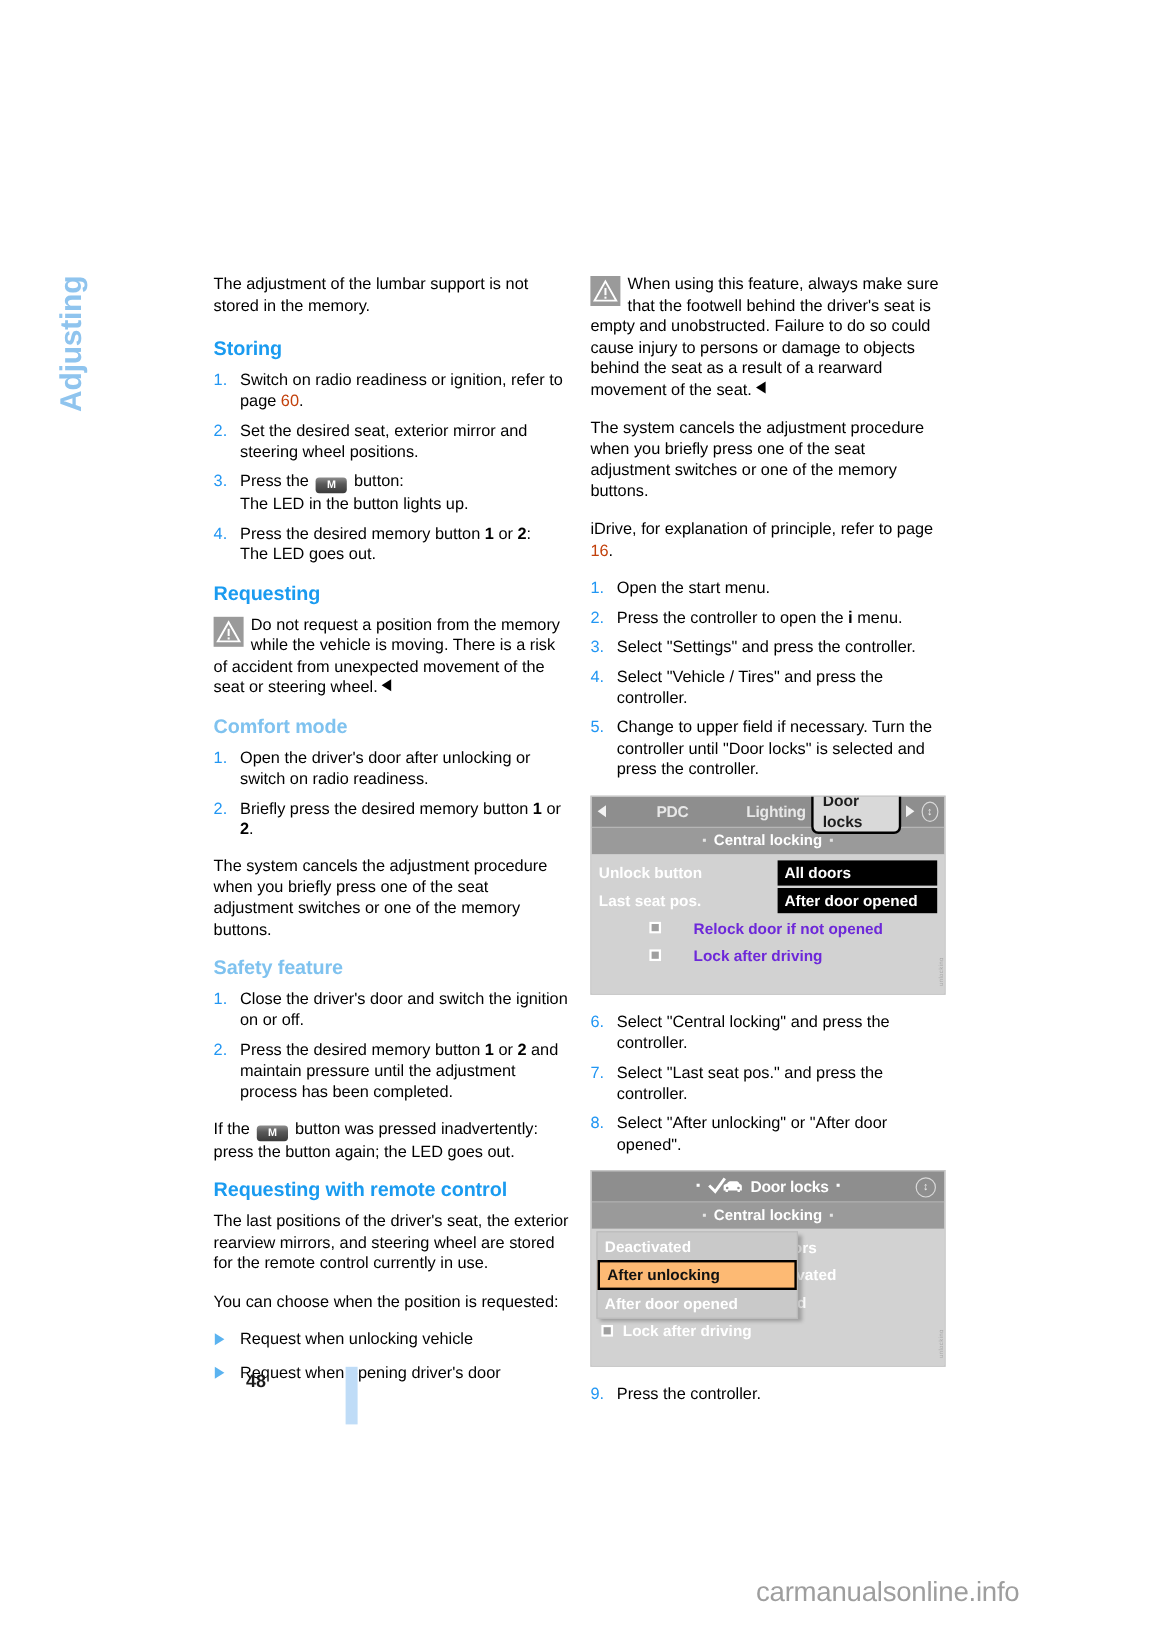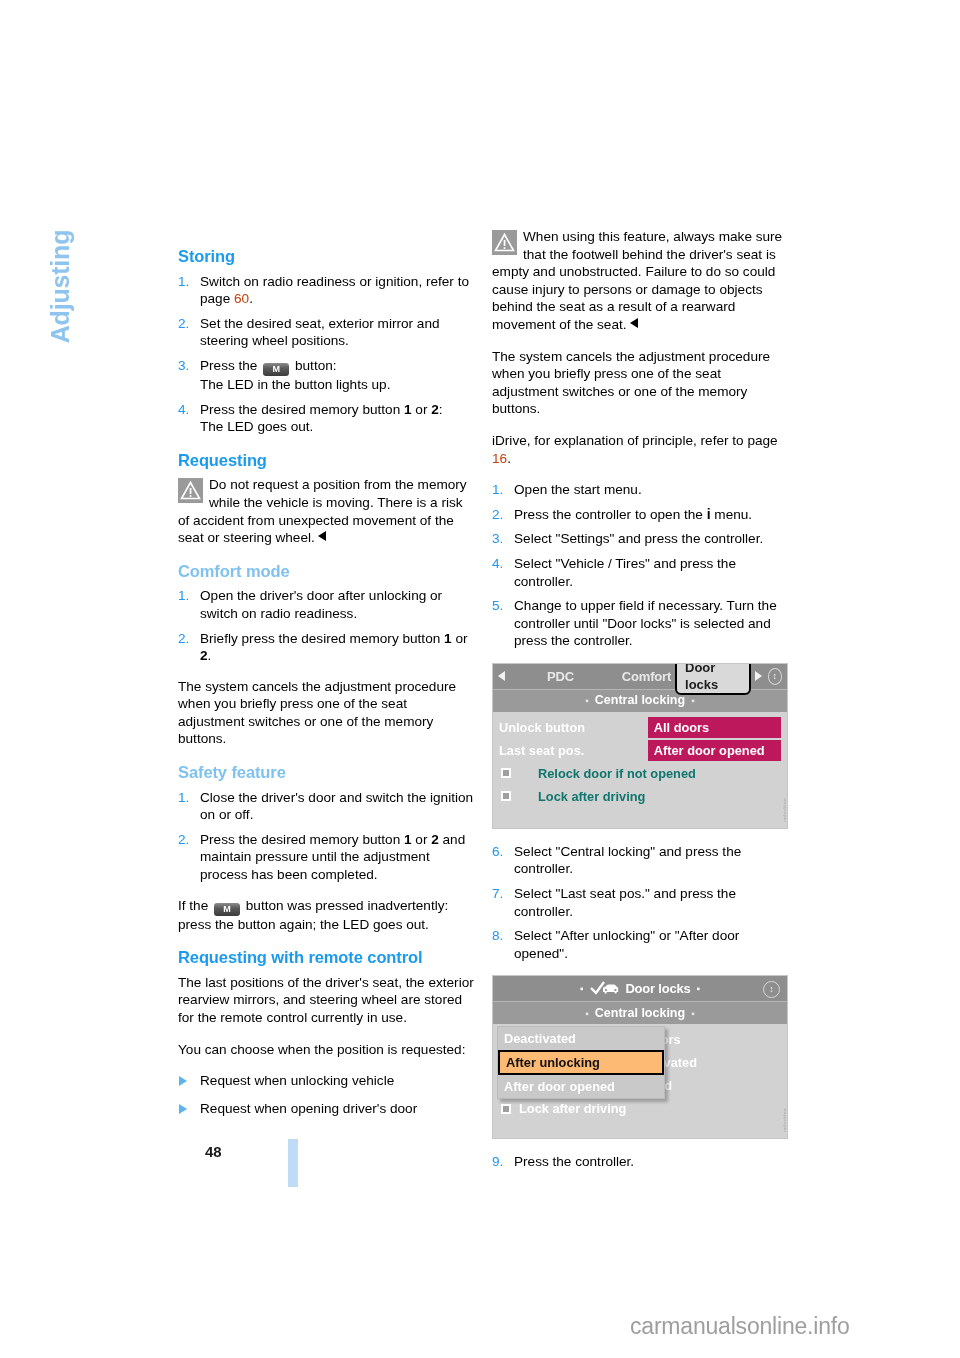--- a/index.html
+++ b/index.html
@@ -126,24 +126,24 @@
 
   .rows{background:#d2d2d2;padding:4px 0 6px 0;}
   .row{
     display:flex;align-items:center;height:23px;
     font-size:12.8px;color:#ffffff;font-weight:bold;padding:0 6px;
     box-sizing:border-box;
     gap:19px;
   }
   .row .lbl{width:46%;color:#ffffff;}
   .row .val{
-    flex:1;background:#be185d;color:#ffffff;height:21px;line-height:21px;
+    flex:1;background:#000000;color:#ffffff;height:21px;line-height:21px;
     padding-left:6px;box-sizing:border-box;
   }
-  .row.chk{color:#0f766e;}
+  .row.chk{color:#6d28d9;margin-left:40px;}
   .cbox{
     width:10px;height:10px;border:2px solid #ffffff;background:#9f9f9f;
     display:inline-block;margin:0 8px 0 2px;box-sizing:border-box;
   }
 
   
   .popwrap{position:relative;background:#d2d2d2;padding:4px 0 6px 0;}
   .bg-row{
     display:flex;align-items:center;height:23px;font-size:12.8px;
     color:#ffffff;font-weight:bold;padding:0 6px;box-sizing:border-box;
@@ -186,20 +186,21 @@
 </style>
 </head>
 <body>
 
 <div class="page">
 
   <div class="chapter-tab">Adjusting</div>
 
   <div class="col col-left">
 
+    <p>The adjustment of the lumbar support is not stored in the memory.</p>
 
     <h2 class="first">Storing</h2>
     <ol class="steps">
       <li>
         <span class="num">1.</span>
         <span class="txt"><span>Switch on radio readiness or ignition, refer to page </span><span class="blue">60</span><span>.</span></span>
       </li>
       <li>
         <span class="num">2.</span>
         <span class="txt">Set the desired seat, exterior mirror and steering wheel positions.</span>
@@ -305,21 +306,21 @@
         <span class="num">5.</span>
         <span class="txt">Change to upper field if necessary. Turn the controller until "Door locks" is selected and press the controller.</span>
       </li>
     </ol>
 
     <div class="idrive">
       <div class="screen">
         <div class="topbar">
           <span class="arr arr-l"></span>
           <span class="tb-text tb-dim" style="margin-left:8px">PDC</span>
-          <span class="tb-text tb-dim" style="margin-left:14px">Comfort</span>
+          <span class="tb-text tb-dim" style="margin-left:14px">Lighting</span>
           <span class="tab-sel">Door locks</span>
           <span class="arr arr-r"></span>
           <span class="circ-icon" style="margin-left:6px">↕</span>
         </div>
         <div class="subbar">
           <span class="dot">▪</span>
           <span>Central locking</span>
           <span class="dot">▪</span>
         </div>
         <div class="rows">

